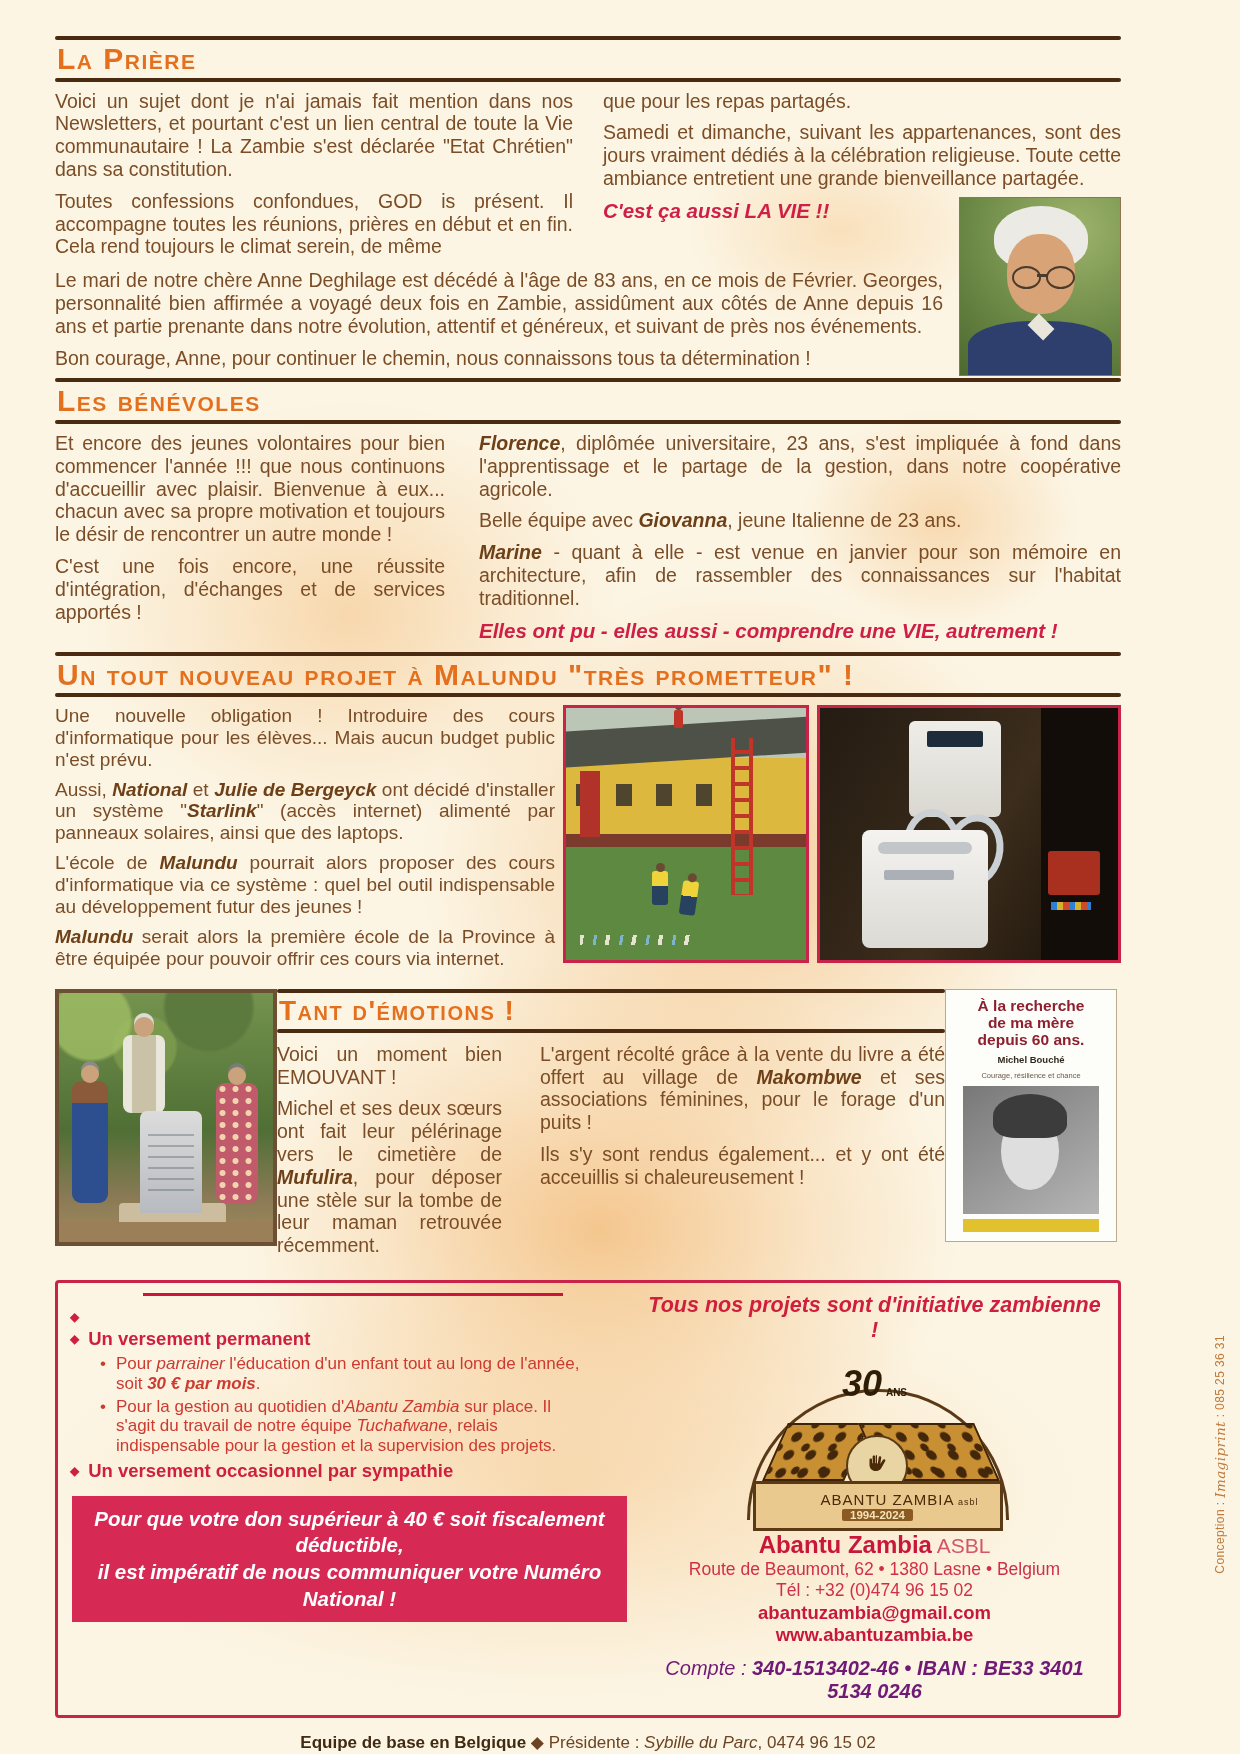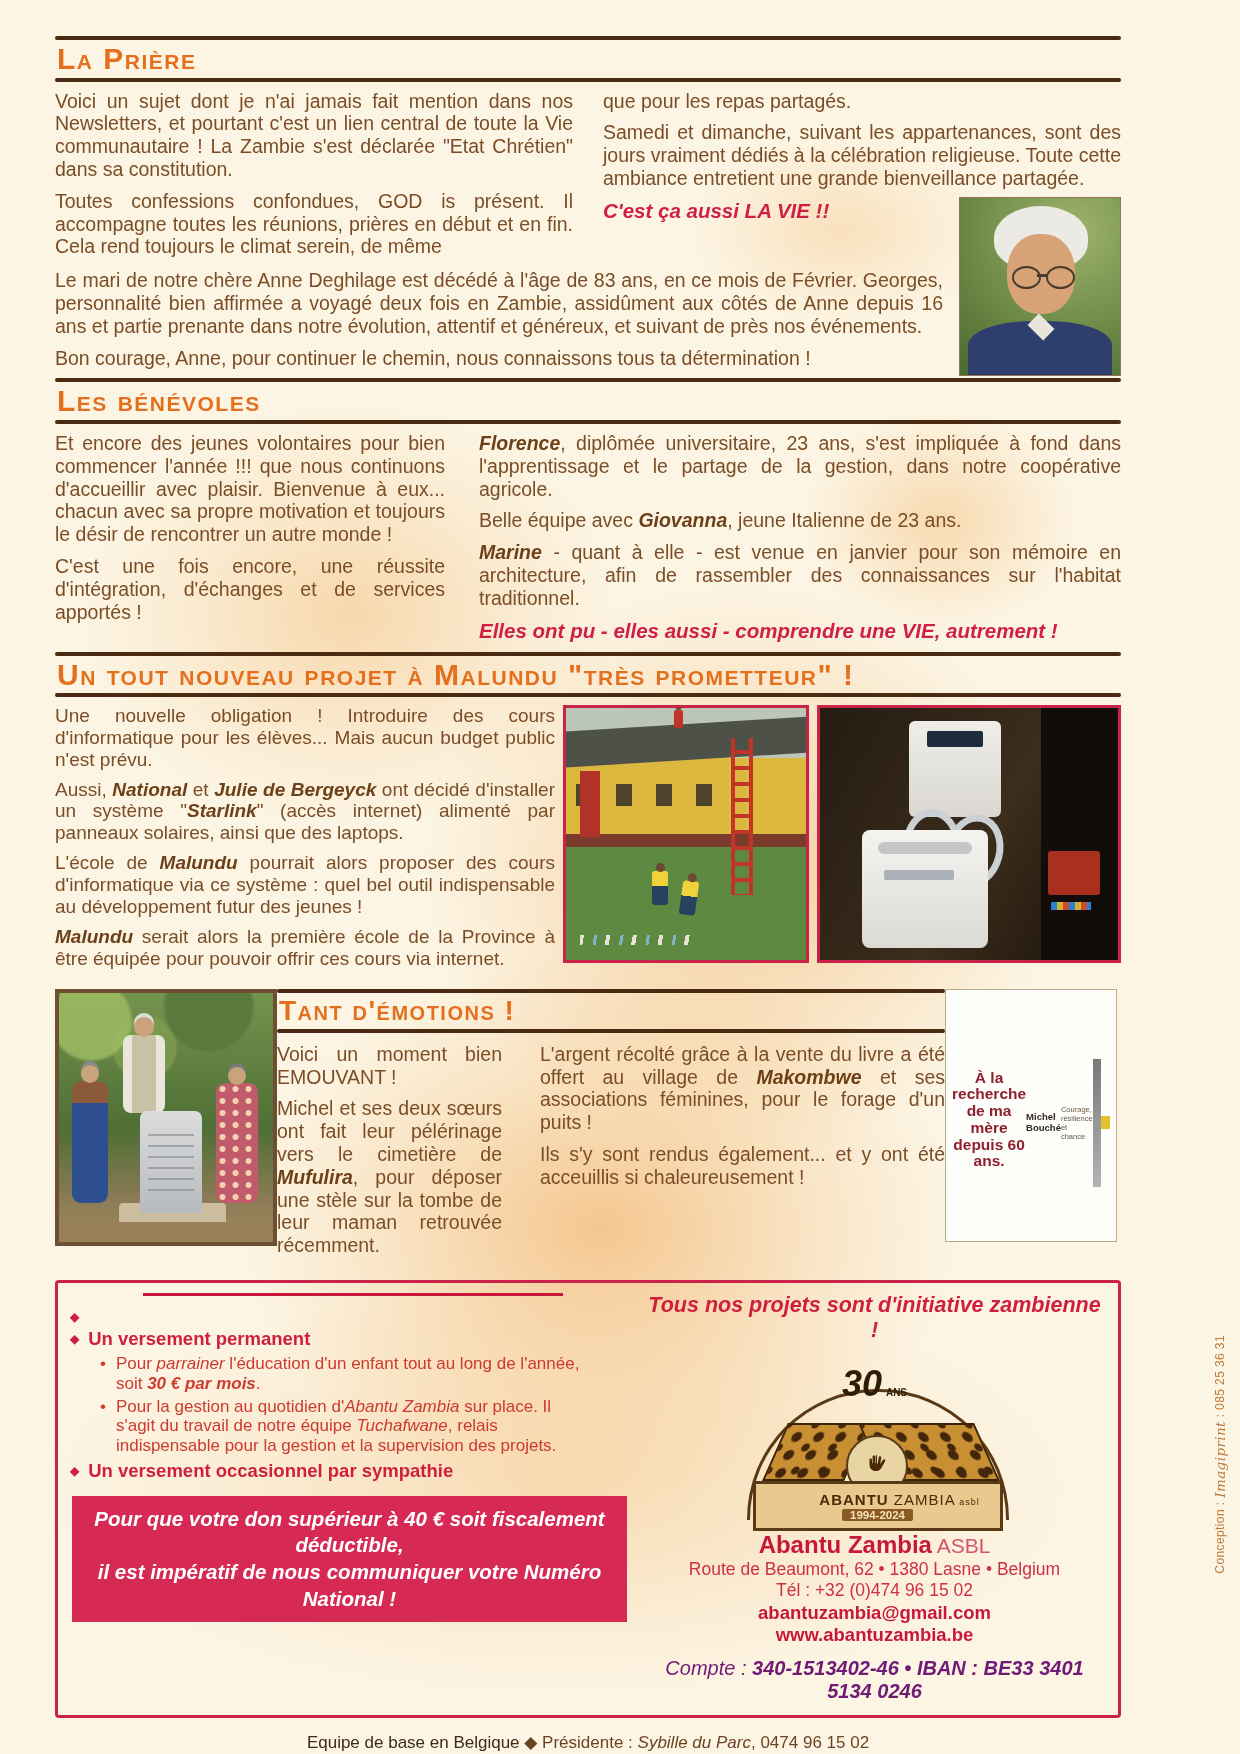--- a/index.html
+++ b/index.html
@@ -87,21 +87,21 @@
   .gv-pr{position:absolute;right:7%;bottom:16%;width:42px;height:120px;border-radius:9px;background-color:#c15a6a;
      background-image:radial-gradient(circle,#f2d3b0 2.5px,transparent 3.5px);background-size:13px 12px;}
   .gv-pr::before{content:"";position:absolute;top:-16px;left:12px;width:18px;height:18px;border-radius:50%;background:#caa27b;box-shadow:0 -4px 0 0 #7b7b77;}
   .gv-dirt{position:absolute;bottom:0;left:0;right:0;height:8%;background:#9b7f58;}
 
   .emo-mid .sec-title{font-size:28px;}
   .emo-cols{display:grid;grid-template-columns:225px 1fr;column-gap:38px;margin-top:10px;}
   .emo-cols p{font-size:19.5px;}
 
   .book{width:172px;height:253px;background:#fdfdfa;border:1px solid #b9a98f;box-sizing:border-box;
-        display:flex;flex-direction:row;align-items:center;padding:8px 6px 0;}
+        display:flex;flex-direction:column;align-items:center;padding:8px 6px 0;}
   .bk-title{color:#8e1f2f;font-weight:700;font-size:15.5px;line-height:1.08;text-align:center;margin:0;}
   .bk-author{color:#33291f;font-weight:700;font-size:9.5px;margin-top:5px;}
   .bk-tag{color:#6a5a45;font-size:7.5px;margin-top:6px;}
   .bk-photo{width:136px;height:128px;margin-top:6px;position:relative;overflow:hidden;
      background:linear-gradient(145deg,#787878,#b5b5b5);}
   .bk-photo::before{content:"";position:absolute;top:26px;left:38px;width:58px;height:78px;border-radius:50%;background:#dedede;}
   .bk-photo::after{content:"";position:absolute;top:8px;left:30px;width:74px;height:44px;border-radius:50% 50% 30% 30%;background:#3c3c3c;}
   .bk-strip{width:136px;height:13px;background:#e2c12f;margin-top:5px;}
 
   
@@ -127,32 +127,32 @@
   .lg-az{position:absolute;height:54px;background-color:#c98f33;border:2px solid #3d2408;
      background-image:radial-gradient(circle,#43270a 4.5px,transparent 5.5px),radial-gradient(circle,#43270a 3.5px,transparent 4.5px);
      background-size:22px 18px,27px 23px;background-position:2px 3px,13px 11px;}
   .lg-a{left:60px;top:64px;width:78px;transform:skewX(-24deg);}
   .lg-z{left:156px;top:64px;width:112px;transform:skewX(24deg);}
   .lg-hand{position:absolute;left:131px;top:76px;width:58px;height:58px;border-radius:50%;background:#e9d5a4;border:2px solid #5a3a16;
      display:flex;align-items:center;justify-content:center;}
   .lg-band{position:absolute;left:38px;top:122px;width:244px;height:44px;background:#eac98e;border:3px solid #5a3a16;
      display:flex;flex-direction:column;align-items:center;justify-content:center;color:#4a2a08;}
   .lg-band .l1{font-size:15px;letter-spacing:1px;}
-  .lg-band .l1 b{font-weight:700;margin-left:44px;}
+  .lg-band .l1 b{font-weight:400;margin-left:44px;}
   .lg-band .sm{font-size:9px;}
   .lg-band .l2{font-size:11.5px;font-weight:700;background:#8a5a22;color:#f4e2b8;padding:0 8px;border-radius:2px;margin-top:1px;}
   .org-name{font-size:24px;font-weight:700;margin-top:4px;color:#c9173b;}
   .org-name .rest{font-weight:400;font-size:21px;color:#d4556a;}
   .org-line{font-size:17.5px;line-height:1.22;color:#cf3047;}
   .org-strong{font-weight:700;font-size:18.5px;color:#c9173b;display:block;line-height:1.22;cursor:pointer;text-decoration:none;}
   .account{margin-top:10px;font-size:20px;color:#701a75;font-style:italic;}
   .account b{font-weight:800;}
 
   .footer{text-align:center;margin-top:12px;color:#6b4423;font-size:17px;line-height:1.5;}
-  .f-bold{font-weight:400;color:#3f2a12;}
+  .f-bold{font-weight:700;color:#3f2a12;}
   .f-italic{font-style:italic;}
 
   .side-credit{position:absolute;right:12px;bottom:180px;writing-mode:vertical-rl;transform:rotate(180deg);
      font-size:12px;color:#c07a3a;letter-spacing:.4px;}
   .side-credit .script{font-style:italic;font-family:"DejaVu Serif",serif;font-size:13.5px;}
 </style>
 </head>
 <body>
 
 <div class="page">

